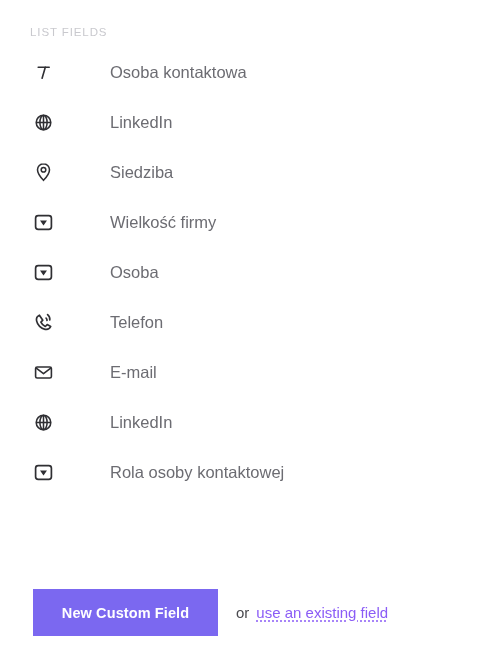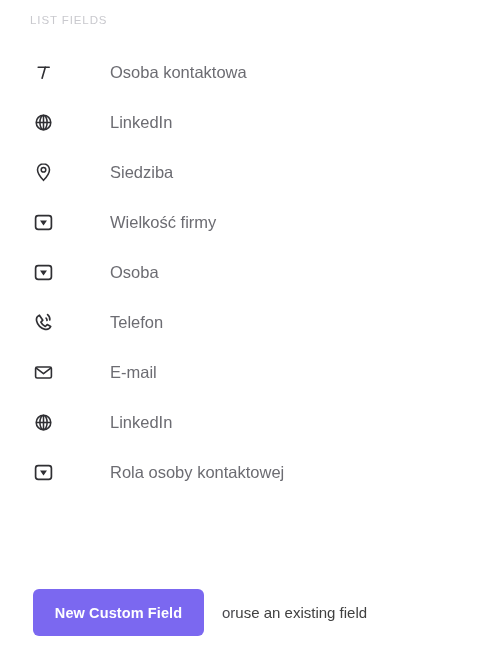--- a/index.html
+++ b/index.html
@@ -18,21 +18,21 @@
 
   .panel {
     position: absolute;
     inset: 0;
     background: #ffffff;
   }
 
   .section-title {
     position: absolute;
     left: 30px;
-    top: 14px;
+    top: 26px;
     font-size: 11.5px;
     letter-spacing: 0.9px;
     color: #c9c9ce;
     text-transform: uppercase;
     font-weight: 400;
     white-space: nowrap;
   }
 
   .field-list {
     position: absolute;
@@ -72,46 +72,48 @@
 
   .actions {
     position: absolute;
     left: 33px;
     top: 589px;
     display: flex;
     align-items: center;
   }
 
   .new-field-btn {
-    width: 171px;
+    width: 185px;
     height: 47px;
     border: none;
-    border-radius: 6px;
+    border-radius: 0;
     background: #7b68f0;
     color: #ffffff;
     font-family: "Liberation Sans", sans-serif;
     font-size: 14.5px;
     font-weight: bold;
     letter-spacing: 0.1px;
     cursor: pointer;
     padding: 6px;
     display: flex;
     align-items: center;
     justify-content: center;
   }
 
   .or-text {
     margin-left: 18px;
     font-size: 15px;
     color: #4a4a4f;
   }
 
   .existing-link {
+    margin-left: 7px;
     font-size: 15px;
-    color: #404040;
+    color: #8b5cf6;
+    text-decoration: underline;
     text-decoration-style: dotted;
     text-underline-offset: 3px;
     cursor: pointer;
     font-weight: 500;
   }
 </style>
 </head>
 <body>
 
 <div class="panel">

